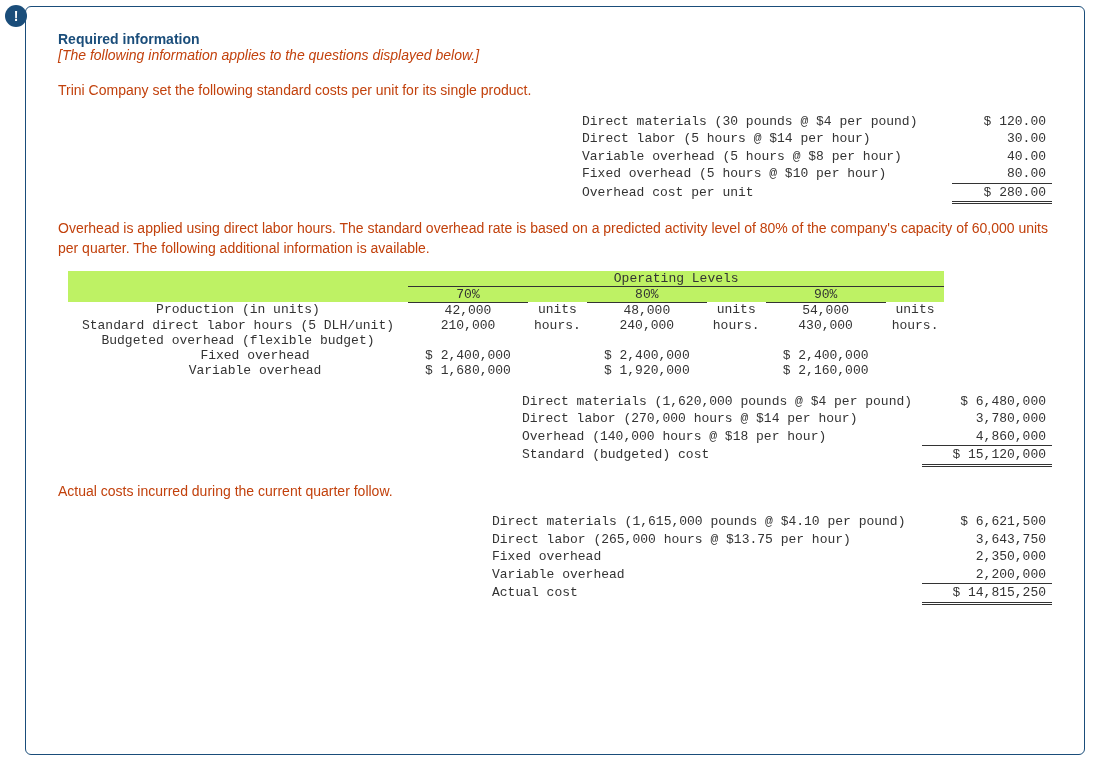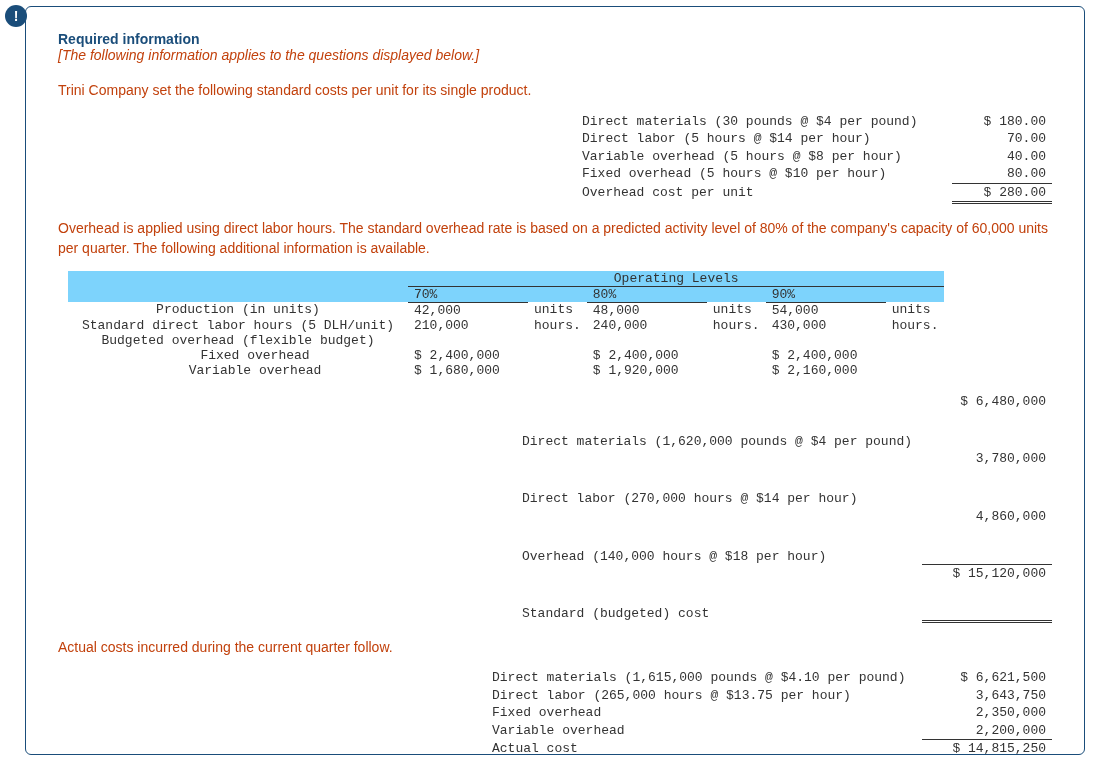--- a/index.html
+++ b/index.html
@@ -72,30 +72,30 @@
     .mono-val { width: 100px; text-align: right; padding-right: 6px;}
     .underline { border-bottom: 1px solid #333; }
     .dbl-underline { border-bottom: 3px double #333; }
     
     .op-table {
       font-family: "Courier New", monospace;
       font-size: 13px;
       margin: 10px 0 15px 10px;
       border-collapse: collapse;
     }
-    .op-table td, .op-table th { padding: 0 6px; text-align: left; white-space: nowrap; }
+    .op-table td, .op-table th { padding: 0 6px; text-align: center; white-space: nowrap; }
     .op-table .lbl { text-align: center; width: 340px; }
     .op-table .op-header th { font-weight: normal; }
-    .op-table .shade td, .op-table .shade th { background: #7dd3fc; }
+    .op-table .shade td, .op-table .shade th { background: #bef264; }
     .op-bline { border-bottom: 1px solid #333; }
     .op-table .indent { padding-left: 40px; }
     .val-col { width: 120px; }
     .unit-col { width: 55px; text-align: left; padding-left:2px; }
 
-    .actual-table .mono-label { width: 400px; margin-top: 40px; }
+    .actual-table .mono-label { width: 400px; }
     .actual-table .mono-val { width: 130px; }
     .actual-table2 .mono-label { width: 430px; }
     .actual-table2 .mono-val { width: 130px; }
   </style>
 </head>
 <body>
 
 <div class="badge">
   <span>!</span>
 </div>
@@ -103,25 +103,25 @@
 <div class="main-box">
 
   <div class="req-info">Required information</div>
   <div class="italic-note">[The following information applies to the questions displayed below.]</div>
 
   <div class="para">Trini Company set the following standard costs per unit for its single product.</div>
 
   <div class="mono-table">
     <div class="mono-row">
         <div class="mono-label">Direct materials (30 pounds @ $4 per pound)</div>
-        <div class="mono-val">$ 180.00</div>
+        <div class="mono-val">$ 120.00</div>
       </div>
     <div class="mono-row">
         <div class="mono-label">Direct labor (5 hours @ $14 per hour)</div>
-        <div class="mono-val">70.00</div>
+        <div class="mono-val">30.00</div>
       </div>
     <div class="mono-row">
         <div class="mono-label">Variable overhead (5 hours @ $8 per hour)</div>
         <div class="mono-val">40.00</div>
       </div>
     <div class="mono-row">
         <div class="mono-label">Fixed overhead (5 hours @ $10 per hour)</div>
         <div class="mono-val underline">80.00</div>
       </div>
     <div class="mono-row">

